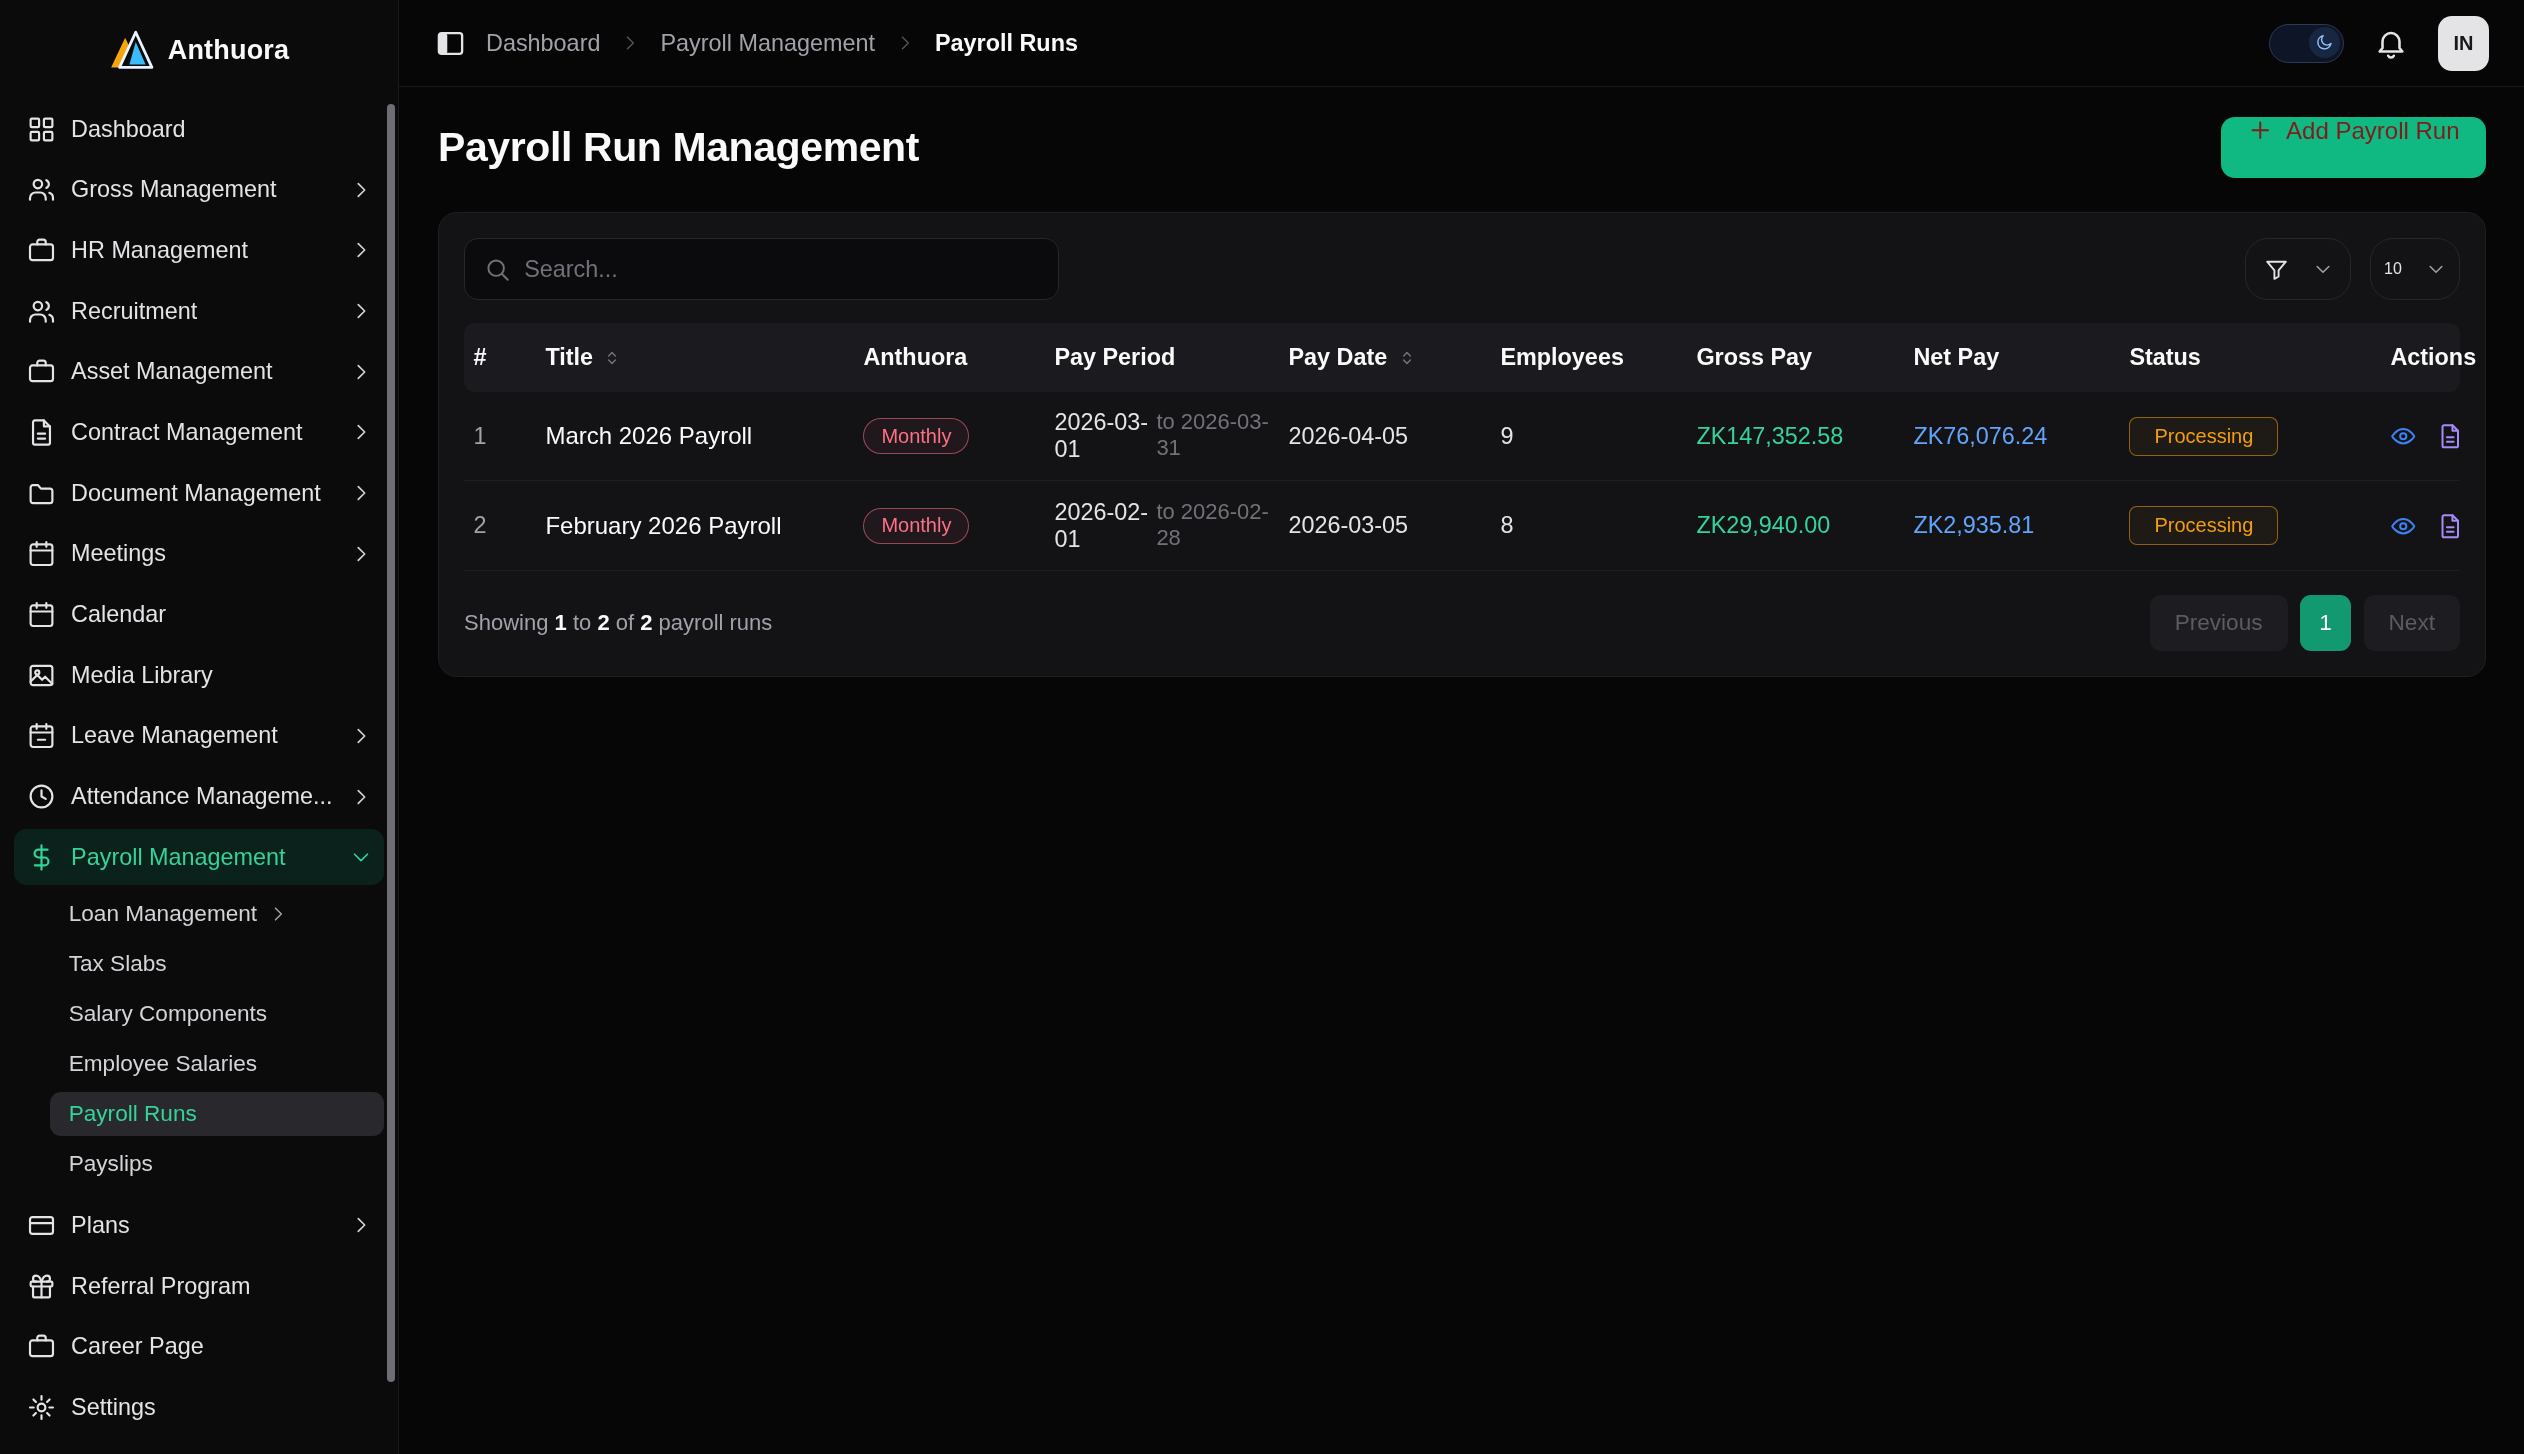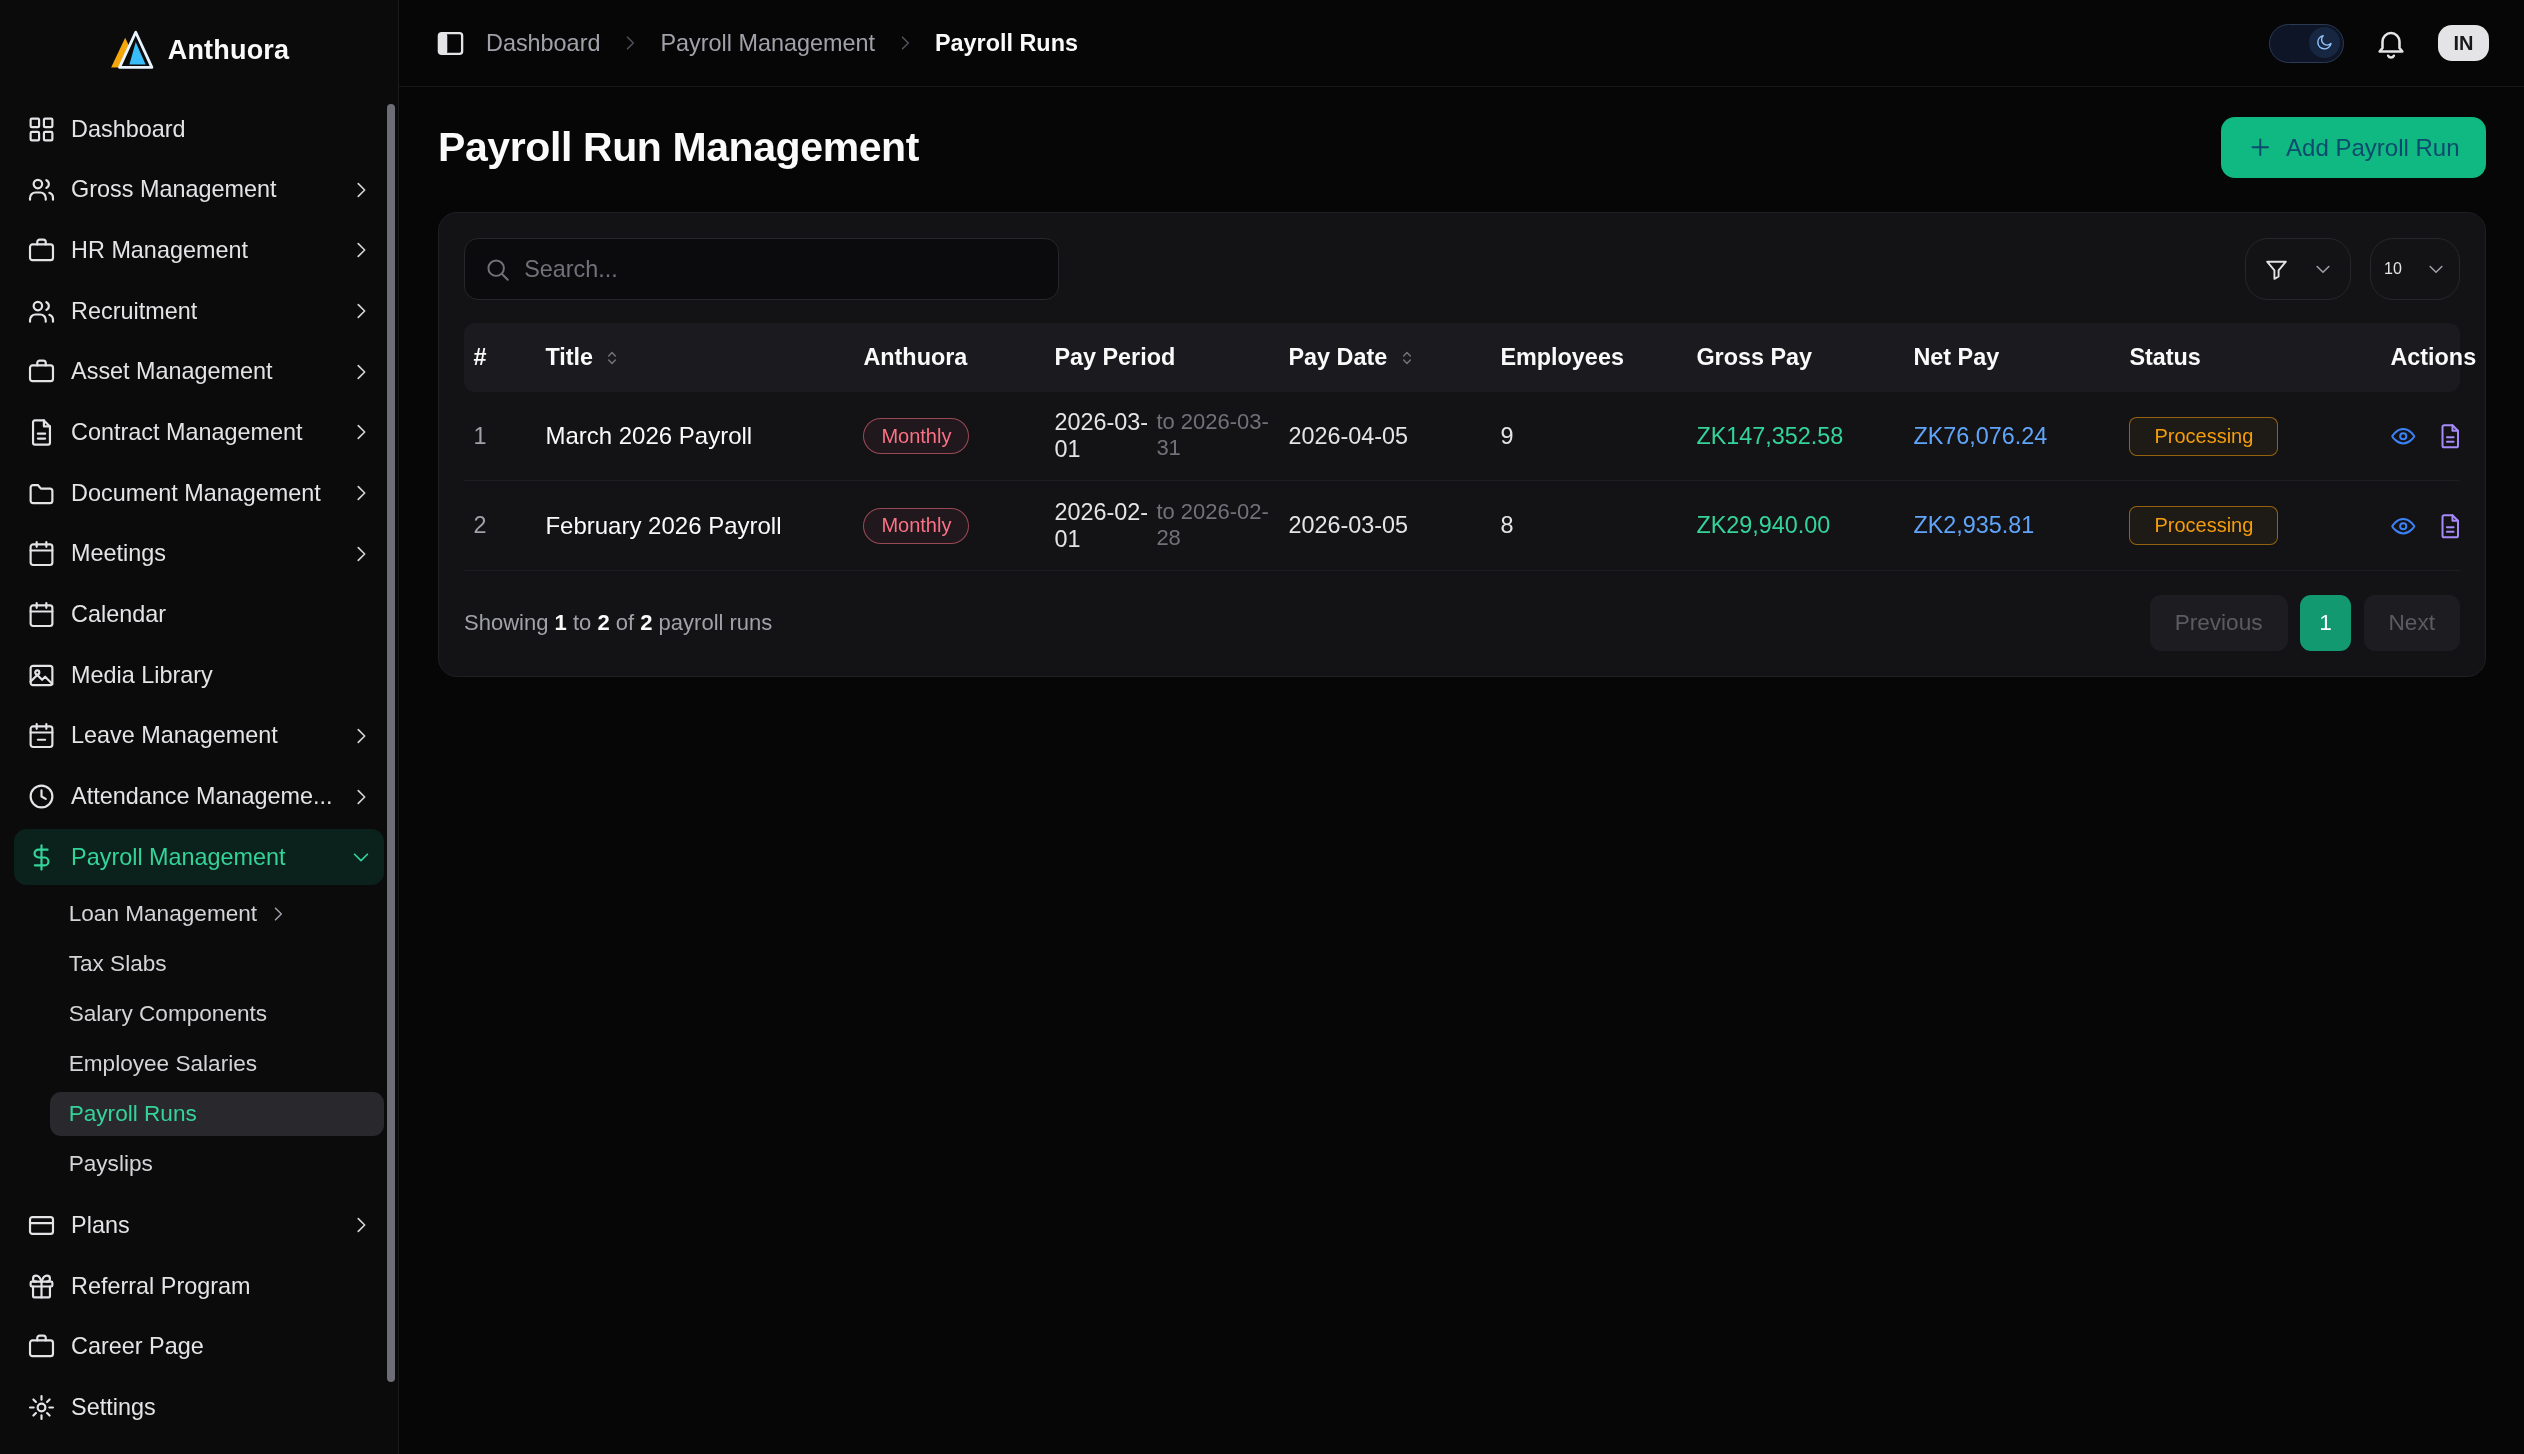--- a/index.html
+++ b/index.html
@@ -48,28 +48,28 @@
   .crumb.current { color:#fafafa; font-weight:700; }
 
   .top-actions { display:flex; align-items:center; gap:30px; }
   .theme-toggle { width:75px; height:39px; border-radius:779px; background:#0d1526;
     border:1.6px solid #2b3a55; position:relative; cursor:pointer; }
   .theme-knob { position:absolute; right:3.1px; top:2.3px; width:31px; height:31px; border-radius:50%;
     background:#182741; display:flex; align-items:center; justify-content:center; color:#93c5fd; }
   .theme-knob svg { width:18.7px; height:18.7px; }
   .bell { color:#e4e4e7; }
   .bell svg { width:34px; height:34px; }
-  .avatar { width:51px; height:36px; border-radius:14px; background:#e4e4e7; color:#18181b;
+  .avatar { width:51px; height:55px; border-radius:14px; background:#e4e4e7; color:#18181b;
     font-size:20px; font-weight:700; display:flex; align-items:center; justify-content:center; cursor:pointer; }
 
   .content { padding:30px 39px 0; }
   .page-head { display:flex; align-items:center; justify-content:space-between; }
   .page-title { font-size:41px; font-weight:700; letter-spacing:-0.4px; color:#fafafa; }
-  .add-btn { display:flex; align-items:center; gap:12.5px; height:61px; padding:0 26.5px;
-    background:#10b981; color:#0c4a6e; border:none; border-radius:14px; font-size:24px; font-weight:500;
+  .add-btn { display:flex; align-items:flex-start; gap:12.5px; height:61px; padding:0 26.5px;
+    background:#10b981; color:#7f1d1d; border:none; border-radius:14px; font-size:24px; font-weight:500;
     font-family:inherit; cursor:pointer; }
   .add-btn svg { width:26.5px; height:26.5px; }
 
   
   .card { margin-top:34px; background:#131316; border:1.6px solid #1f1f23; border-radius:18.7px; padding:25px; }
   .toolbar { display:flex; align-items:center; justify-content:space-between; }
   .search-box { display:flex; align-items:center; gap:14px; width:595px; height:62px;
     background:#0b0b0d; border:1.6px solid #27272b; border-radius:14px; padding:0 18.7px; }
   .search-box svg { width:26.5px; height:26.5px; color:#71717a; }
   .search-box input { flex:1; background:transparent; border:none; outline:none; color:#e4e4e7;

